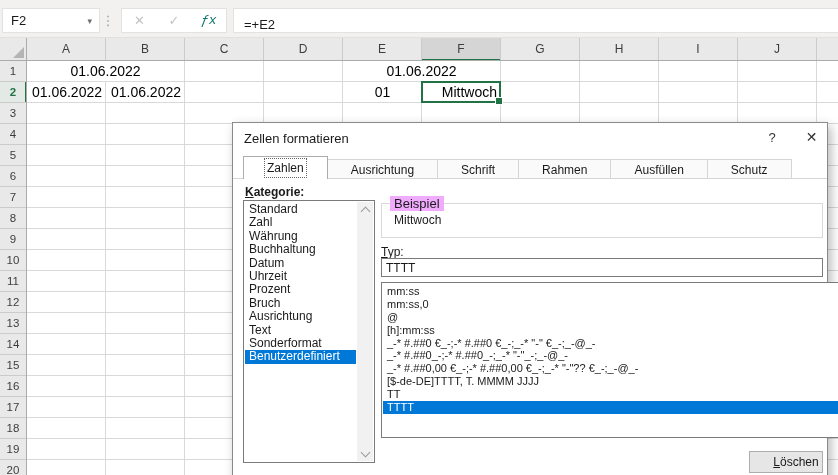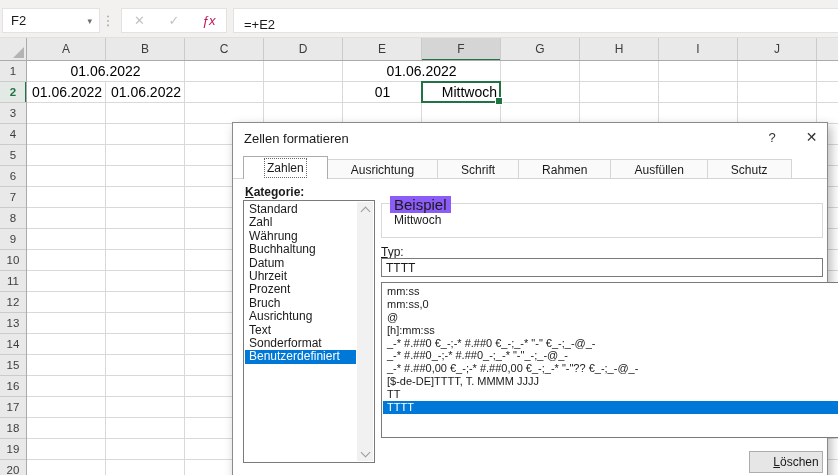--- a/index.html
+++ b/index.html
@@ -8,21 +8,21 @@
 
   
   .formula-strip{position:absolute;left:0;top:0;width:838px;height:38px;background:#F2F1F0;border-bottom:1px solid #E2E0DF;box-sizing:border-box;}
   .name-box{position:absolute;left:2px;top:8px;width:98px;height:25px;background:#fff;border:1px solid #E4E2E1;box-sizing:border-box;display:flex;align-items:center;}
   .name-box .val{flex:1;padding-left:8px;font-size:13px;}
   .nb-arrow{color:#6d6d6d;font-size:9px;padding-right:7px;}
   .dots-sep{position:absolute;left:101px;top:8px;width:14px;height:25px;display:flex;align-items:center;justify-content:center;color:#9a9a9a;font-size:13px;}
   .fx-group{position:absolute;left:121px;top:8px;width:106px;height:25px;background:#fff;border:1px solid #E4E2E1;box-sizing:border-box;display:flex;align-items:center;}
   .fx-btn{flex:1;text-align:center;font-size:13px;}
   .icon-x,.icon-check{color:#C5C2C1;}
-  .icon-fx{color:#be185d;font-family:Liberation Sans, sans-serif;font-style:italic;}
+  .icon-fx{color:#0f766e;font-family:Liberation Mono, monospace;font-style:italic;}
   .formula-box{position:absolute;left:233px;top:8px;width:665px;height:25px;background:#fff;border:1px solid #E4E2E1;box-sizing:border-box;display:flex;align-items:flex-end;font-size:13px;padding-left:10px;}
 
   
   .sheet{position:absolute;left:0;top:38px;width:838px;height:437px;overflow:hidden;background:#fff;}
   .corner{position:absolute;left:0;top:0;width:27px;height:23px;background:#E9E9E9;border-right:1px solid #ABABAB;border-bottom:1px solid #ABABAB;box-sizing:border-box;}
   .corner .tri{position:absolute;right:2px;bottom:2px;width:0;height:0;border-left:11px solid transparent;border-bottom:11px solid #B4B4B4;}
   .col-headers{position:absolute;left:27px;top:0;width:811px;height:23px;display:flex;overflow:hidden;background:#E9E9E9;border-bottom:1px solid #ABABAB;box-sizing:border-box;}
   .col-h{flex:0 0 79px;width:79px;box-sizing:border-box;display:flex;align-items:center;justify-content:center;font-size:12px;color:#3d3d3d;border-right:1px solid #CBCBCB;position:relative;}
   .col-h.sel{background:#D5D5D5;}
   .col-h.sel::after{content:"";position:absolute;left:0;right:0;bottom:-1px;height:2px;background:#217346;}
@@ -62,21 +62,21 @@
 
   .scrollbar{position:absolute;top:1px;right:1px;bottom:1px;width:16px;background:#F1F1F1;}
   .sb-btn{position:absolute;left:0;width:16px;height:15px;display:flex;align-items:center;justify-content:center;}
   .sb-up{top:0;} .sb-down{bottom:0;}
   .chev{width:6px;height:6px;border-right:1.4px solid #9a9a9a;border-bottom:1.4px solid #9a9a9a;}
   .chev.up{transform:rotate(-135deg);margin-top:3px;}
   .chev.down{transform:rotate(45deg);margin-bottom:3px;}
   .sb-thumb{position:absolute;left:0;width:16px;background:#CDCDCD;}
 
   .example-box{position:absolute;left:148px;top:80px;width:442px;height:35px;border:1px solid #D9D9D9;box-sizing:border-box;}
-  .example-legend{position:absolute;left:8px;top:-8px;background:#8b5cf6;padding:0 4px;font-size:15px;}
+  .example-legend{position:absolute;left:8px;top:-8px;background:#f0abfc;padding:0 4px;font-size:13px;}
   .example-value{position:absolute;left:12px;top:9px;font-size:12px;}
 
   .typ-input{position:absolute;left:148px;top:135px;width:442px;height:19px;border:1px solid #7A7A7A;box-sizing:border-box;font-family:"Liberation Sans",sans-serif;font-size:12px;padding:0 0 0 4px;color:#1a1a1a;outline:none;}
 
   .fmt-list{position:absolute;left:148px;top:159px;width:485px;height:156px;border:1px solid #7A7A7A;background:#fff;box-sizing:border-box;}
   .fmt-items{position:absolute;left:1px;top:2px;right:18px;bottom:1px;overflow:hidden;}
   .fmt-item{height:12.9px;line-height:12.9px;font-size:11px;padding-left:4px;white-space:nowrap;overflow:hidden;}
   .fmt-item.sel{background:#0078D7;color:#fff;}
 
   .btn-delete{position:absolute;left:516px;top:328px;width:74px;height:22px;background:#E6E6E6;border:1px solid #ADADAD;box-sizing:border-box;font-size:12px;display:flex;align-items:center;justify-content:center;padding-left:20px;}

